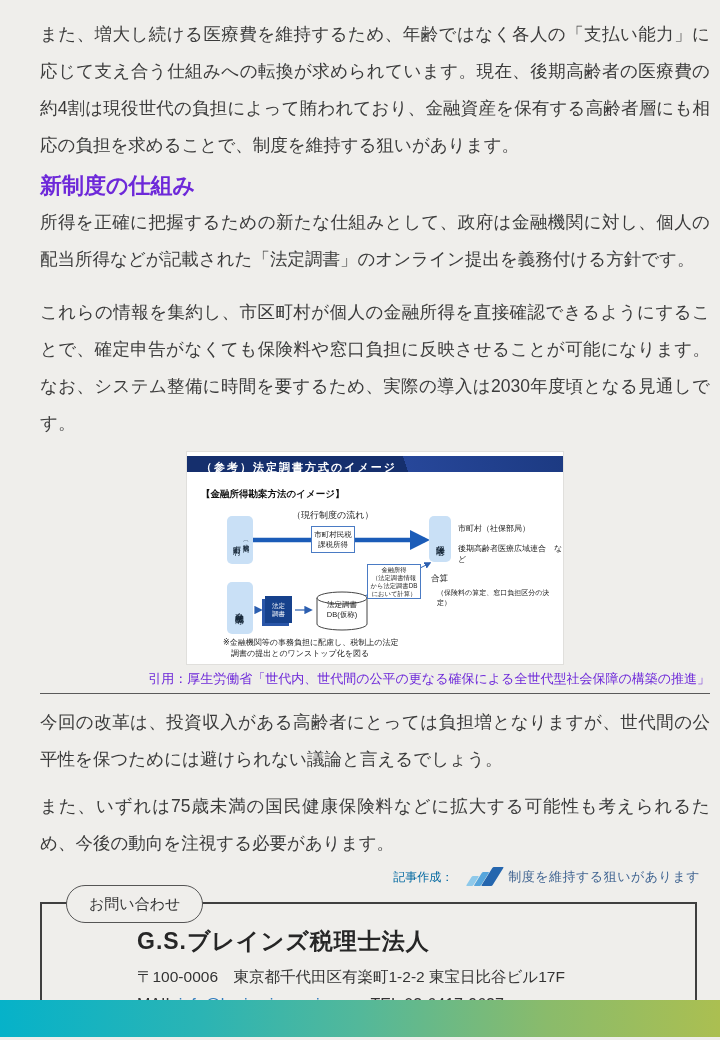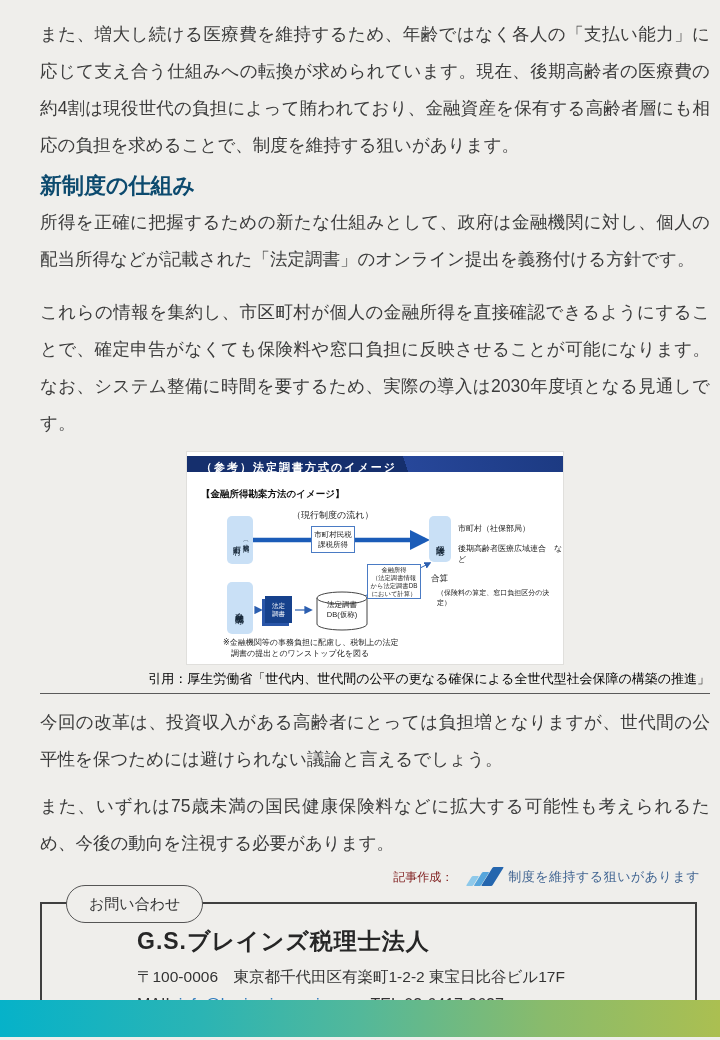--- a/index.html
+++ b/index.html
@@ -23,21 +23,21 @@
   }
   .p2 { margin-top:4px; }
   .p3 { margin-top:16px; }
   .p4 { margin-top:10px; }
   .p5 { margin-top:10px; }
 
   h2.section-heading {
     margin-top:8px;
     font-size:22px;
     font-weight:bold;
-    color:#0c4a6e;
+    color:#6d28d9;
     line-height:28px;
   }
 
   
   figure.slide {
     width:376px; height:212px;
     margin:10px auto 0;
     background:#ffffff;
     position:relative;
     box-shadow:0 0 0 1px #e0dfdc;
@@ -92,30 +92,30 @@
     font-size:6.5px; line-height:8px; text-align:center;
   }
   .db-text {
     left:130px; top:148px; width:50px; text-align:center;
     font-size:7.5px; line-height:9.5px; color:#222;
   }
 
   
   .citation {
     margin-top:6px; text-align:right;
-    font-size:13px; color:#000000;
+    font-size:13px; color:#6d28d9;
   }
   .divider { margin-top:5px; border:none; border-top:1px solid #5a5a5a; }
 
   
   .credit {
     display:flex; justify-content:flex-end; align-items:flex-end;
     gap:6px; margin-top:0; padding-right:10px; height:26px;
   }
-  .credit-label { font-size:12px; color:#7f1d1d; padding-bottom:2px; }
+  .credit-label { font-size:12px; color:#0369a1; padding-bottom:2px; }
   .credit-logo { display:flex; align-items:flex-end; gap:2px; margin:0 4px 2px 10px; }
   .stripe { transform:skewX(-32deg); border-radius:1px; }
   .s1 { width:7px; height:10px; background:#8ec9ea; }
   .s2 { width:7px; height:14px; background:#57a6dc; }
   .s3 { width:11px; height:19px; background:#2566ae; }
   .credit-org { font-size:13px; color:#3f6391; padding-bottom:2px; letter-spacing:0.5px; }
 
   
   .contact-box {
     position:relative;

